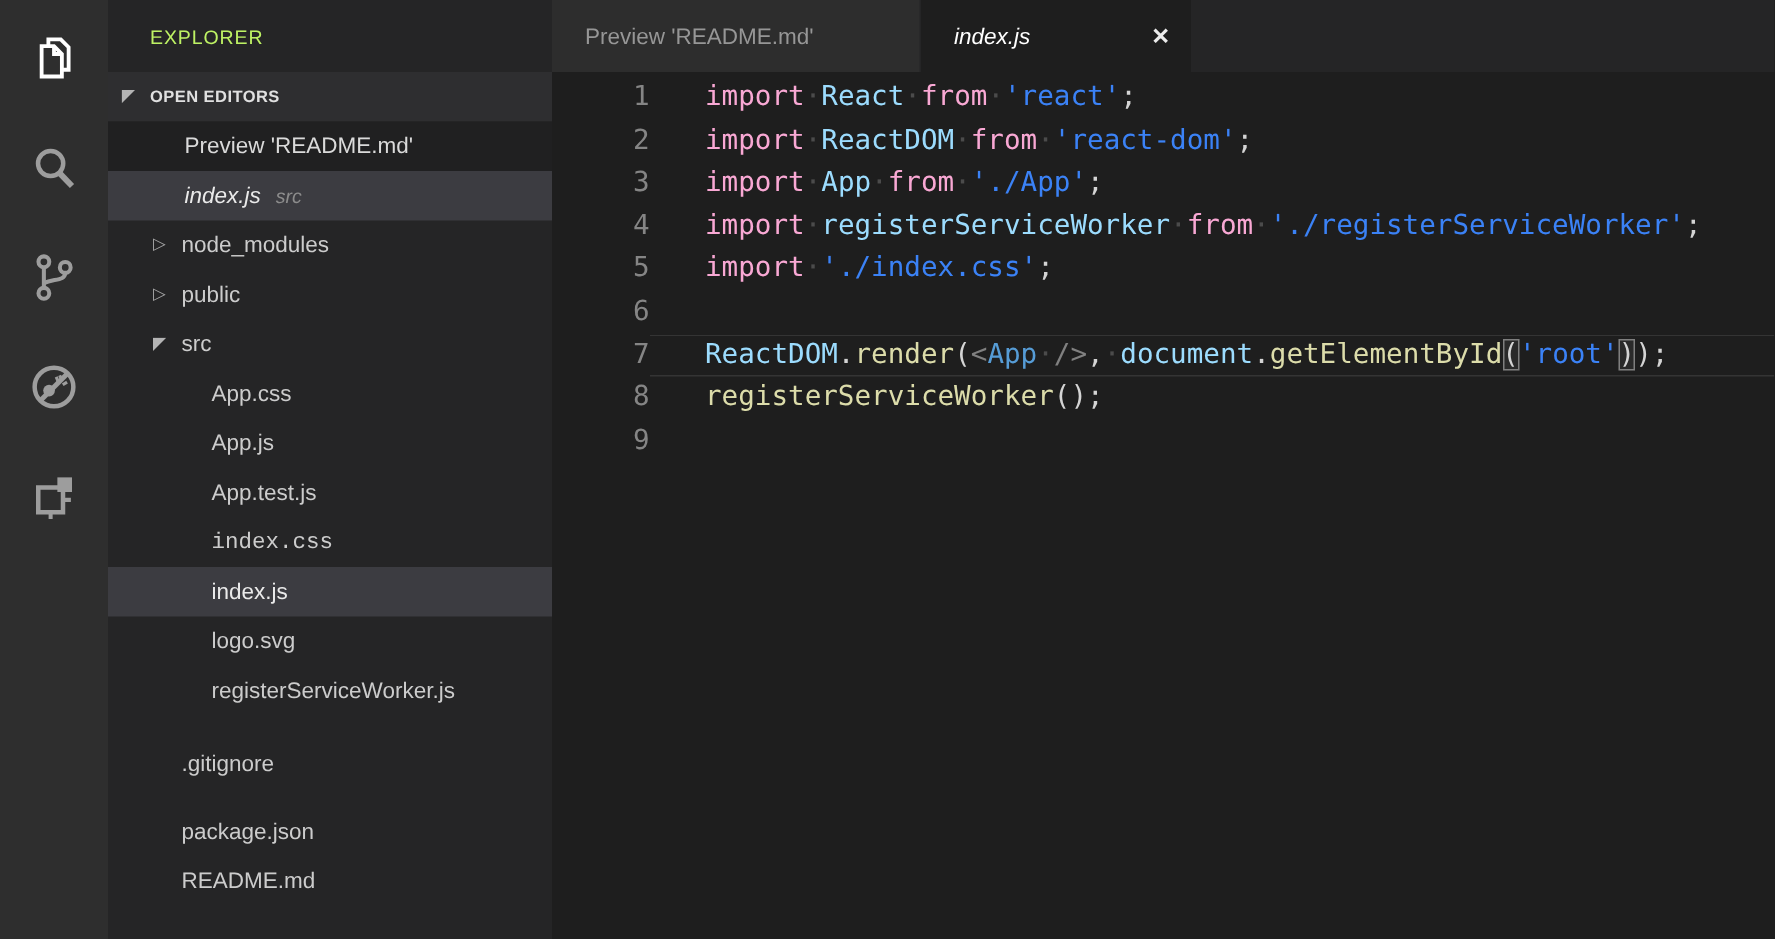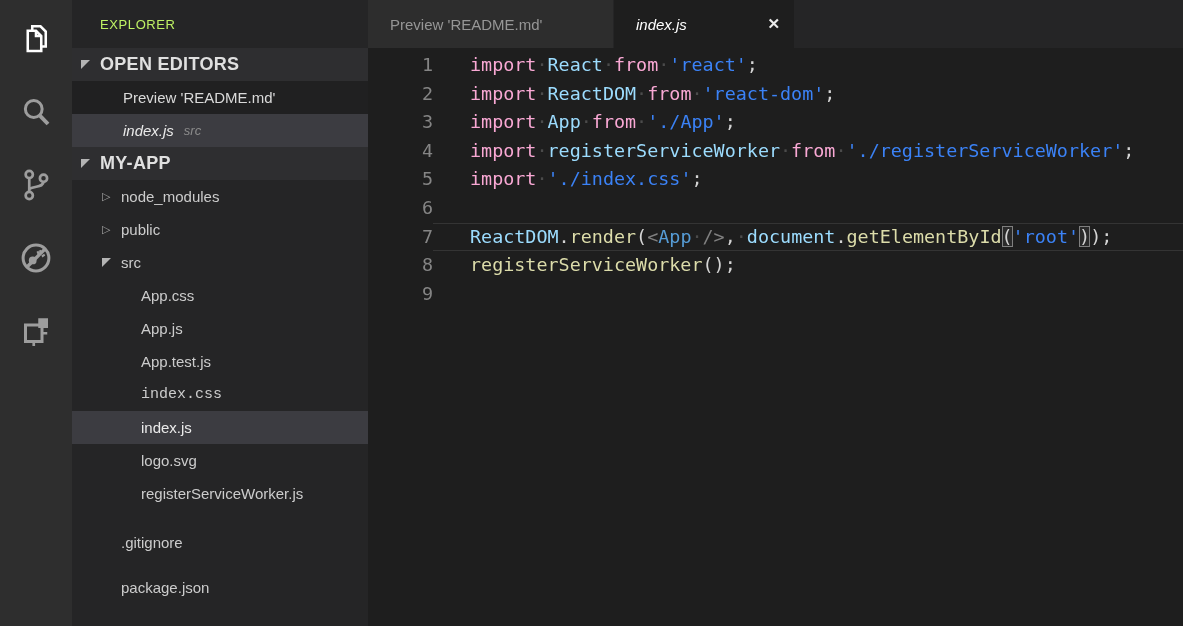--- a/index.html
+++ b/index.html
@@ -7,21 +7,21 @@
   .app{display:flex;width:1183px;height:626px;}
 
   
   .activitybar{width:72px;flex:none;background:#2E2E2E;display:flex;flex-direction:column;align-items:center;padding-top:2px;}
   .ab-item{width:72px;height:73px;display:flex;align-items:center;justify-content:center;cursor:pointer;}
   .ab-item svg{display:block;}
 
   
   .sidebar{width:296px;flex:none;background:#252526;color:#CCCCCC;display:flex;flex-direction:column;}
   .sidebar-title{height:48px;flex:none;display:flex;align-items:center;padding-left:28px;font-size:13px;color:#bef264;letter-spacing:.6px;}
-  .section-header{height:33px;flex:none;background:#2E2E30;display:flex;align-items:center;font-size:18px;font-weight:bold;color:#E0E0E0;padding-left:9px;letter-spacing:.3px;cursor:pointer;}
+  .section-header{height:33px;flex:none;background:#2E2E30;display:flex;align-items:center;font-size:11px;font-weight:bold;color:#E0E0E0;padding-left:9px;letter-spacing:.3px;cursor:pointer;}
   .twisty{width:19px;flex:none;display:flex;align-items:center;justify-content:flex-start;}
   .tw-exp::before{content:"";display:block;width:9px;height:9px;background:#B4B4B4;clip-path:polygon(0 0,100% 0,0 100%);}
   .tw-col{font-size:11px;color:#A8A8A8;line-height:1;}
   .oe-item{height:33px;display:flex;align-items:center;padding-left:51px;font-size:15px;background:#202021;color:#DADADA;cursor:pointer;}
   .oe-item.selected{background:#3C3C41;color:#EAEAEA;}
   .oe-item .fname.italic{font-style:italic;}
   .badge-src{margin-left:10px;font-size:13px;color:#8C8C8C;font-style:italic;}
   .tree-item{height:33px;display:flex;align-items:center;font-size:15px;color:#CCCCCC;cursor:pointer;}
   .tree-item.selected{background:#3C3C41;color:#EAEAEA;}
 
@@ -116,24 +116,20 @@
     <div id="open-editors-list">
         <div class="oe-item">
           <span class="fname">Preview 'README.md'</span>
         </div>
         <div class="oe-item selected">
           <span class="fname italic">index.js</span>
           <span class="badge-src">src</span>
         </div>
       </div>
 
-    <div class="section-header">
-      <span class="twisty tw-exp"></span>
-      <span>MY-APP</span>
-    </div>
     <div id="file-tree">
         <div class="tree-item" style="padding-left: 30px;">
           <span class="twisty tw-col">▷</span>
           <span>node_modules</span>
         </div>
         <div class="tree-item" style="padding-left: 30px;">
           <span class="twisty tw-col">▷</span>
           <span>public</span>
         </div>
         <div class="tree-item" style="padding-left: 30px;">
@@ -168,20 +164,24 @@
           <span class="twisty"></span>
           <span>registerServiceWorker.js</span>
         </div>
         <div class="tree-item" style="padding-left: 30px; margin-top: 16px;">
           <span class="twisty"></span>
           <span>.gitignore</span>
         </div>
         <div class="tree-item" style="padding-left: 30px; margin-top: 12px;">
           <span class="twisty"></span>
           <span>package.json</span>
+        </div>
+        <div class="tree-item" style="padding-left: 30px;">
+          <span class="twisty"></span>
+          <span>README.md</span>
         </div>
       </div>
   </div>
 
   <div class="main">
     <div class="tabbar">
       <div class="tab inactive">
         <span class="fname">Preview 'README.md'</span>
       </div>
       <div class="tab active">

